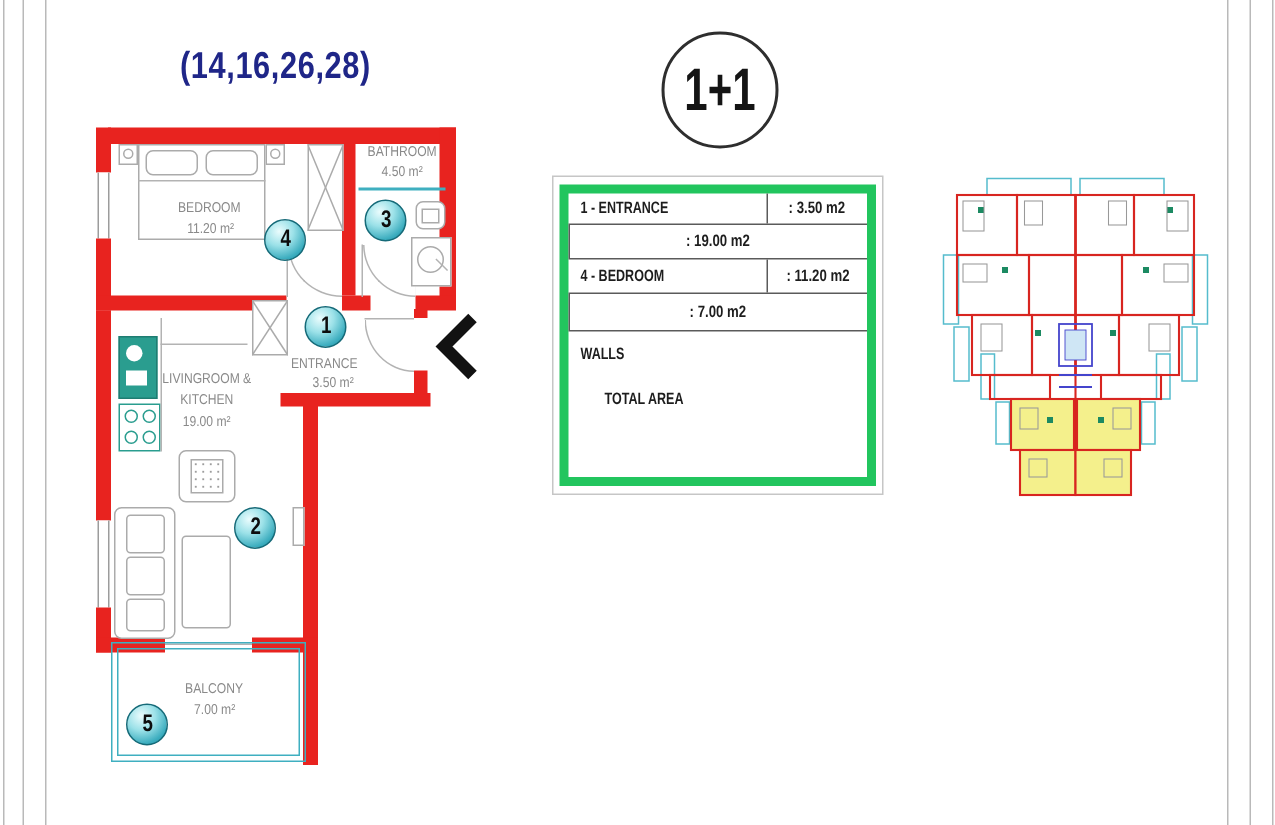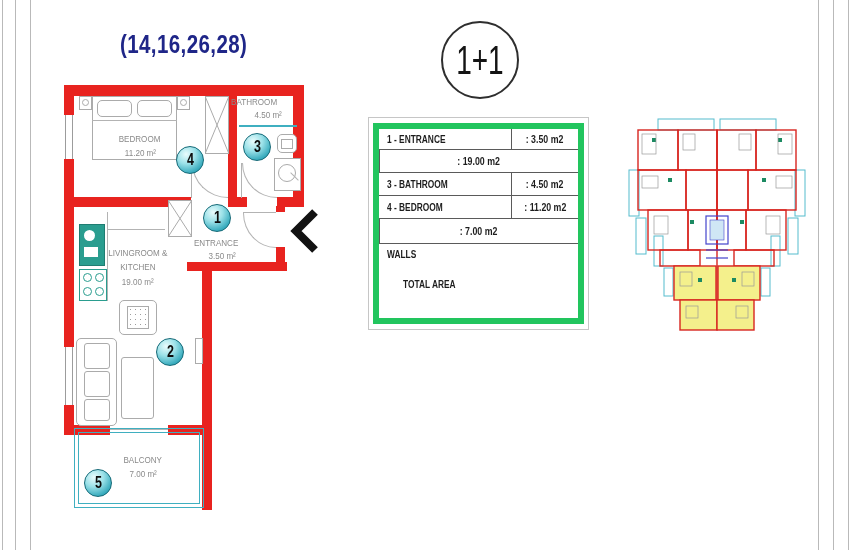--- a/index.html
+++ b/index.html
@@ -10,21 +10,21 @@
   
   .vl { position:absolute; top:0; width:1px; height:550px; background:#b9b9b9; }
   
   .title { position:absolute; left:61px; top:30px; width:245px; text-align:center;
            font-size:25px; font-weight:700; color:#1f2688; letter-spacing:.5px; }
   .title span { display:inline-block; transform:scaleX(.82); transform-origin:center; white-space:nowrap; }
   
   .unitcircle { position:absolute; left:441px; top:21px; width:78px; height:78px;
                 border:2px solid #2e2e2e; border-radius:50%; background:#fff;
                 display:flex; align-items:center; justify-content:center;
-                font-size:40px; font-weight:400; color:#141414; }
+                font-size:40px; font-weight:700; color:#141414; }
   .unitcircle span { display:inline-block; transform:scaleX(.7); }
   
   .w { position:absolute; background:#e8231f; }
   .gl { position:absolute; background:#b3b3b3; }
   .win { position:absolute; background:#fff; border-left:1px solid #9c9c9c; border-right:1px solid #9c9c9c; }
   
   .fur { position:absolute; border:1px solid #ababab; background:#fff; }
   .rnd { border-radius:5px; }
   .arc { position:absolute; border-left:1px solid #b3b3b3; border-bottom:1px solid #b3b3b3;
          border-bottom-left-radius:100% 100%; background:transparent; }
@@ -53,21 +53,21 @@
             border:6px solid #22c55e; background:#fff; display:flex; flex-direction:column; }
   .trow { display:flex; border-bottom:1px solid #5a5a5a; align-items:stretch; }
   .lc { width:132px; padding-left:8px; display:flex; align-items:center; }
   .rc { flex:1; border-left:1px solid #5a5a5a; display:flex; align-items:center; justify-content:center; }
   .tl { font-size:11px; font-weight:700; color:#1d1d1d; }
   .cx { display:inline-block; transform:scaleX(.76); transform-origin:0 50%; white-space:nowrap; }
   .cv { display:inline-block; transform:scaleX(.8); transform-origin:50% 50%; white-space:nowrap; }
   .tsum { display:flex; flex:1; }
   .scol-l { width:132px; display:flex; flex-direction:column; }
   .scol-r { flex:1; border-left:1px solid #5a5a5a; display:flex; flex-direction:column; }
-  .srow { height:22px; display:flex; align-items:flex-start; padding-left:8px; margin-top:4px; }
+  .srow { height:22px; display:flex; align-items:center; padding-left:8px; margin-top:4px; }
   .srow.val { padding-left:0; justify-content:center; }
   .srow.total { margin-top:10px;padding-left:24px; }
 </style>
 </head>
 <body>
 
 <div class="vl" style="left:2px"></div>
 <div class="vl" style="left:15px"></div>
 <div class="vl" style="left:30px"></div>
 <div class="vl" style="left:818px"></div>
@@ -154,21 +154,21 @@
 
   <div class="fur rnd" style="left:119px;top:300px;width:38px;height:35px"></div>
   <div class="fur dots" style="left:127px;top:306px;width:22px;height:23px"></div>
   <div class="fur rnd" style="left:76px;top:338px;width:41px;height:88px"></div>
   <div class="fur" style="left:84px;top:343px;width:26px;height:26px;border-radius:3px"></div>
   <div class="fur" style="left:84px;top:371px;width:26px;height:26px;border-radius:3px"></div>
   <div class="fur" style="left:84px;top:399px;width:26px;height:22px;border-radius:3px"></div>
   <div class="fur" style="left:121px;top:357px;width:33px;height:62px;border-radius:3px"></div>
   <div class="fur" style="left:195px;top:338px;width:8px;height:26px"></div>
 
-  <div class="label" style="left:224px;top:96px;width:60px">
+  <div class="label" style="left:238px;top:96px;width:60px">
     <span>BATHROOM</span></div>
   <div class="label" style="left:238px;top:109px;width:60px">
     <span>4.50 m²</span></div>
   <div class="tealline" style="left:239px;top:125px;width:58px;height:2px"></div>
 
   <div class="label" style="left:105px;top:133px;width:70px">
     <span>BEDROOM</span></div>
   <div class="label" style="left:105px;top:147px;width:70px">
     <span>11.20 m²</span></div>
 
@@ -216,28 +216,20 @@
     <div class="lc tl">
         <span class="cx">1 - ENTRANCE</span>
       </div>
     <div class="rc tl">
         <span class="cv">: 3.50 m2</span>
       </div>
   </div>
   <div class="trow" style="height:23px">
     <div class="rc tl">
         <span class="cv">: 19.00 m2</span>
-      </div>
-  </div>
-  <div class="trow" style="height:23px">
-    <div class="lc tl">
-        <span class="cx">3 - BATHROOM</span>
-      </div>
-    <div class="rc tl">
-        <span class="cv">: 4.50 m2</span>
       </div>
   </div>
   <div class="trow" style="height:23px">
     <div class="lc tl">
         <span class="cx">4 - BEDROOM</span>
       </div>
     <div class="rc tl">
         <span class="cv">: 11.20 m2</span>
       </div>
   </div>

